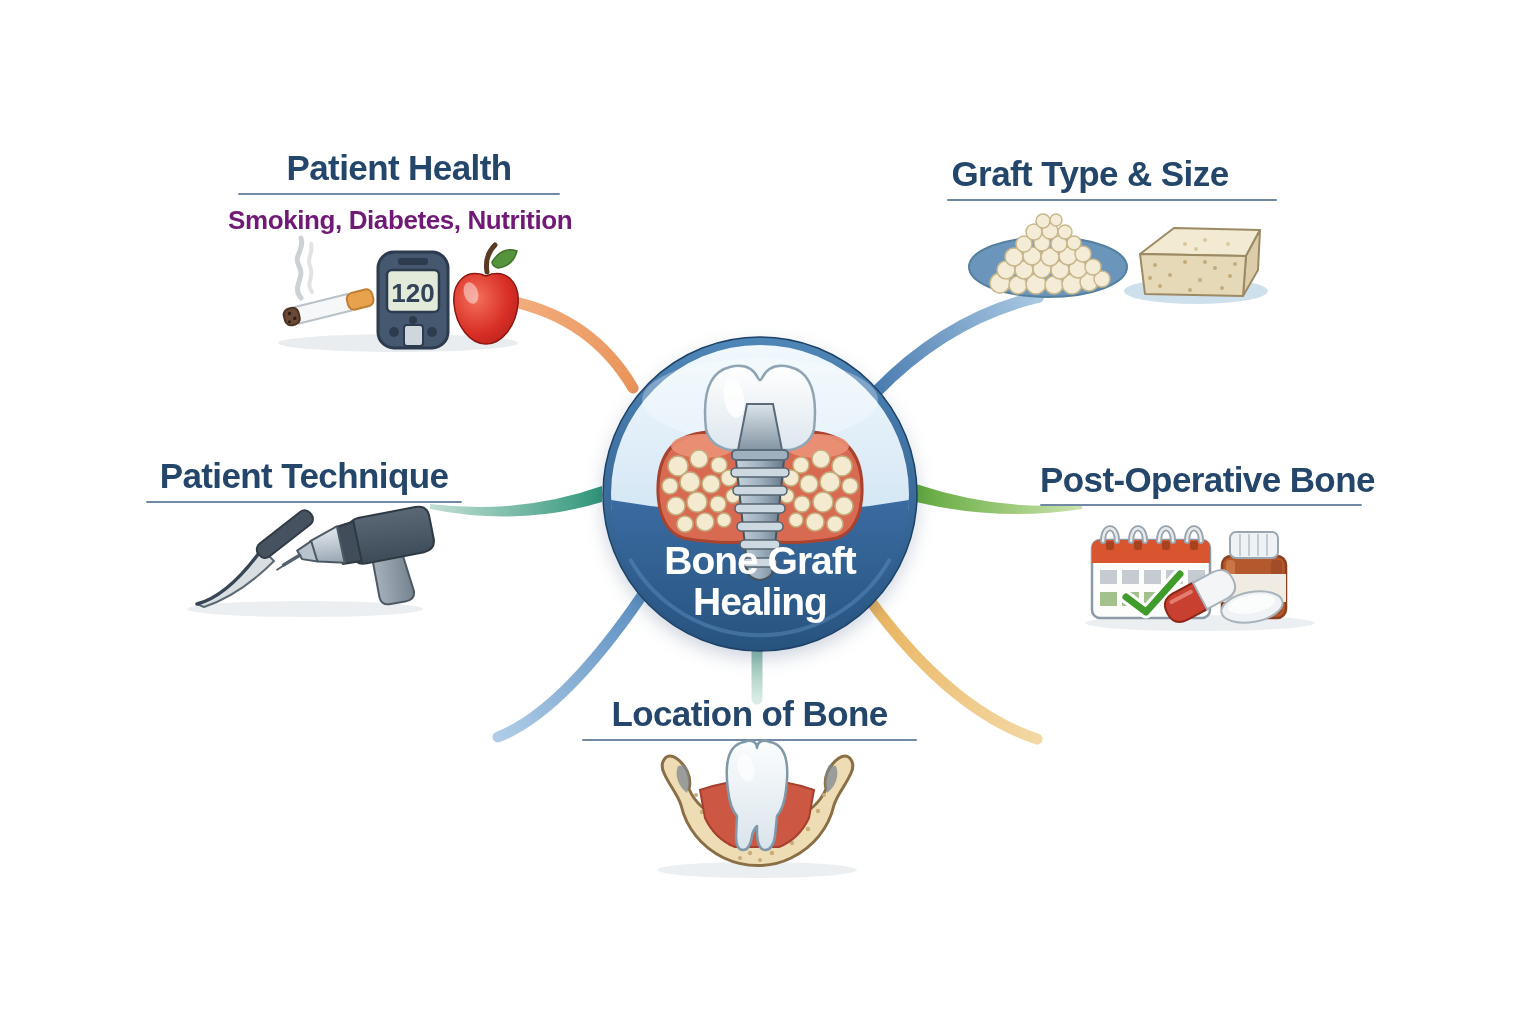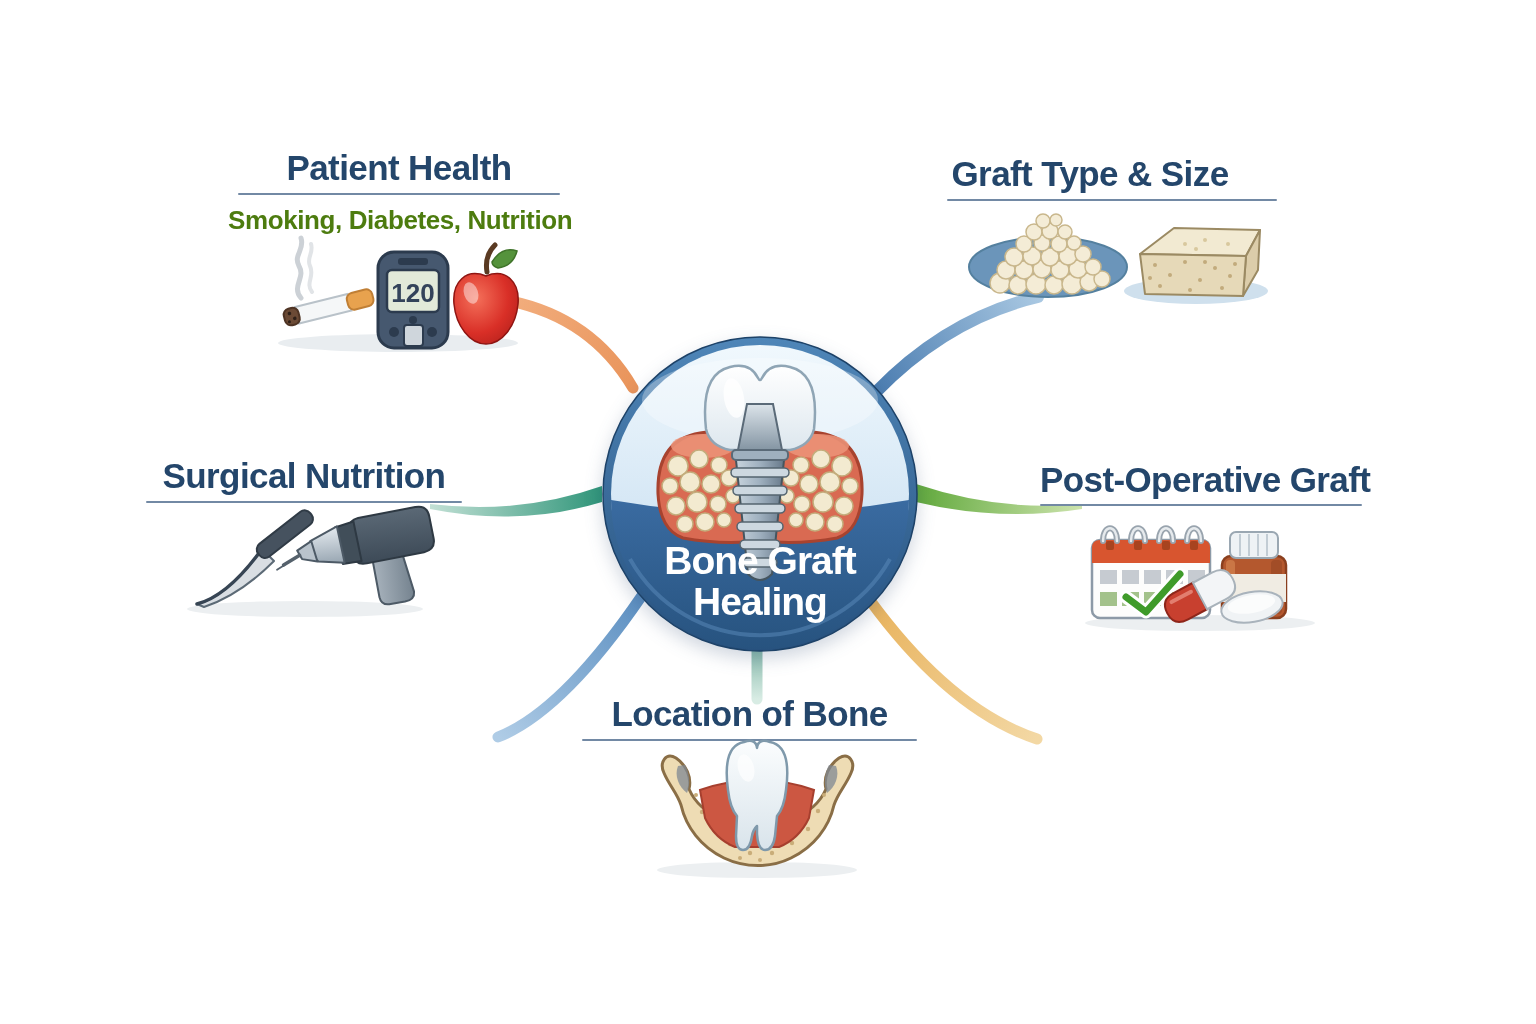--- a/index.html
+++ b/index.html
@@ -2,21 +2,21 @@
 <html><head>
 <meta charset="utf-8">
 <style>
   html,body{margin:0;padding:0;background:#fff;}
   .canvas{position:relative;width:1536px;height:1024px;background:#fff;overflow:hidden;
           font-family:"Liberation Sans",sans-serif;}
   .abs{position:absolute;}
   .sectiongrp{position:absolute;left:0;top:0;width:0;height:0;}
   .title{position:absolute;color:#24466B;font-weight:700;font-size:35px;line-height:1.1;
          text-align:center;letter-spacing:-0.6px;white-space:nowrap;}
-  .subtitle{position:absolute;color:#4d7c0f;font-weight:600;font-size:26px;line-height:1.1;
+  .subtitle{position:absolute;color:#701a75;font-weight:600;font-size:26px;line-height:1.1;
             text-align:center;letter-spacing:-0.4px;white-space:nowrap;}
   .rule{position:absolute;height:2px;background:#7289A4;border-radius:1px;}
   svg{display:block;overflow:visible;}
   .hub-svg{filter:drop-shadow(0 7px 9px rgba(40,70,110,0.22));}
   .z1{z-index:1}.z2{z-index:2}.z3{z-index:3}
 </style>
 </head>
 <body>
 
 <div class="canvas">
@@ -172,21 +172,21 @@
           <circle cx="1185" cy="244" r="2"></circle>
             <circle cx="1205" cy="240" r="2"></circle>
             <circle cx="1228" cy="244" r="2"></circle>
             <circle cx="1196" cy="249" r="2"></circle>
         </g>
       </g>
     </svg>
   </div>
 
   <div class="sectiongrp z2">
-    <div class="title" style="left:146px;top:457px;width:316px">Surgical Nutrition</div>
+    <div class="title" style="left:146px;top:457px;width:316px">Patient Technique</div>
     <div class="rule" style="left:146px;top:501px;width:316px"></div>
 
     <svg class="abs" style="left:150px;top:505px" width="310" height="120" viewBox="150 505 310 120">
       <defs>
         <linearGradient id="drillDark" x1="0" y1="0" x2="0" y2="1">
           <stop offset="0" stop-color="#5B6976"></stop>
             <stop offset="1" stop-color="#3D4A57"></stop>
         </linearGradient>
         <linearGradient id="metalLight" x1="0" y1="0" x2="0" y2="1">
           <stop offset="0" stop-color="#E4EAEF"></stop>
@@ -213,21 +213,21 @@
         <path d="M 338 524 L 357 520 L 361 560 L 342 561 Z" fill="#414E59" stroke="#2E3943" stroke-width="2" stroke-linejoin="round"></path>
         <path d="M 312 535 L 340 523 L 344 560 L 318 556 Q 309 547 312 535 Z" fill="url(#metalLight)" stroke="#4D5A66" stroke-width="2" stroke-linejoin="round"></path>
         <path d="M 298 543 L 313 535 L 317 556 L 302 552 Z" fill="#B9C3CC" stroke="#4D5A66" stroke-width="2" stroke-linejoin="round"></path>
         <line x1="300" y1="548" x2="283" y2="556" stroke="#55616C" stroke-width="3.5" stroke-linecap="round"></line>
         <line x1="284" y1="556" x2="276" y2="560" stroke="#55616C" stroke-width="1.8" stroke-linecap="round"></line>
       </g>
     </svg>
   </div>
 
   <div class="sectiongrp z2">
-    <div class="title" style="left:1040px;top:461px;width:322px">Post-Operative Graft</div>
+    <div class="title" style="left:1040px;top:461px;width:322px">Post-Operative Bone</div>
     <div class="rule" style="left:1040px;top:504px;width:322px"></div>
 
     <svg class="abs" style="left:1080px;top:515px" width="250" height="118" viewBox="1080 515 250 118">
       <ellipse cx="1200" cy="623" rx="115" ry="8" fill="#ECEFF1"></ellipse>
 
       <g>
         <rect x="1092" y="540" width="118" height="78" rx="8" fill="#FDFDFC" stroke="#8D9AA7" stroke-width="2.5"></rect>
         <path d="M 1092 563 L 1092 548 Q 1092 540 1100 540 L 1202 540 Q 1210 540 1210 548 L 1210 563 Z" fill="#D8552F"></path>
         <g>
           <g fill="#A8431F">

